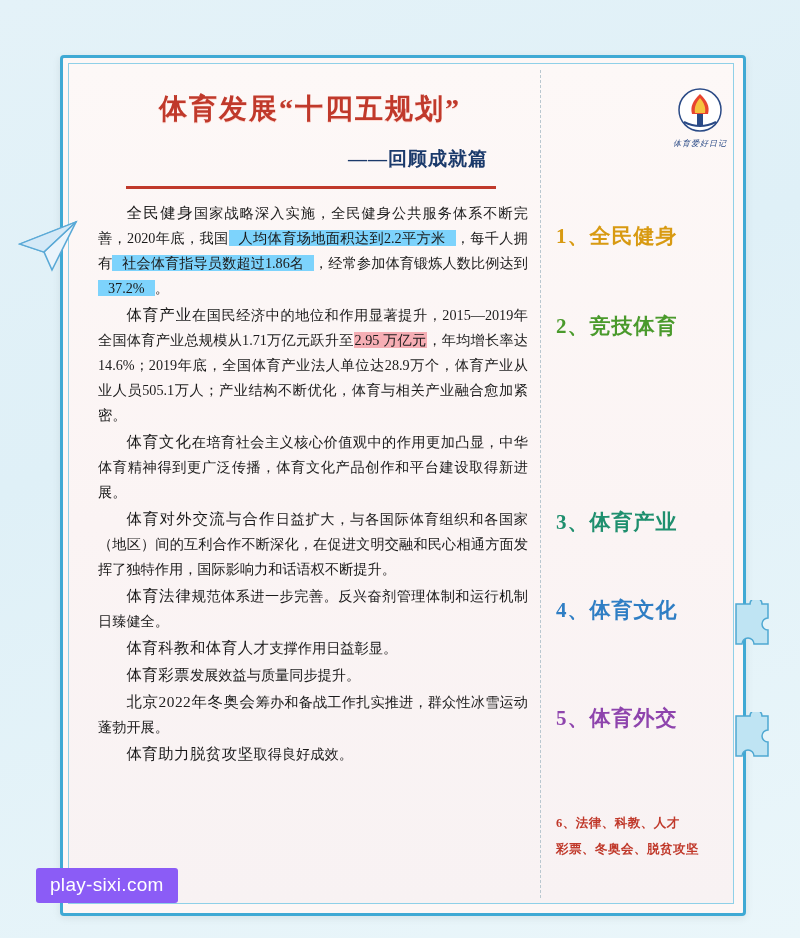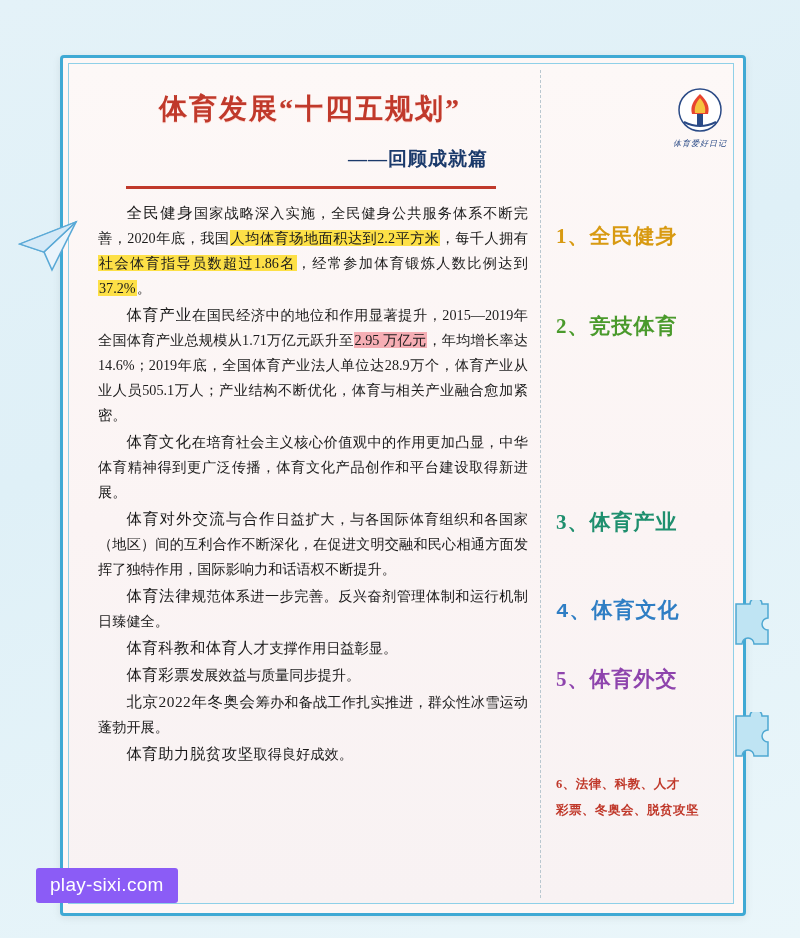--- a/index.html
+++ b/index.html
@@ -121,21 +121,21 @@
     line-height: 25px;
     color: #1a1a1a;
     text-align: justify;
   }
   .para { margin: 0 0 1px 0; text-indent: 2em; }
   .lead {
     font-weight: normal;
     font-size: 15.4px;
     letter-spacing: 0.5px;
   }
-  .hl-pink { background: #fde047; padding: 0 1px; }
+  .hl-pink { background: #7dd3fc; padding: 0 10px; }
   .hl-rose { background: #f5a9b0; padding: 0 1px; }
   .hl-red  { background: #f6aeb4; padding: 0 1px; }
 
   
   .index {
     position: absolute;
     left: 556px; top: 222px;
     width: 170px;
   }
   .idx-item {
@@ -213,21 +213,21 @@
     <div class="para"><span class="lead">体育科教和体育人才</span><span>支撑作用日益彰显。</span></div>
     <div class="para"><span class="lead">体育彩票</span><span>发展效益与质量同步提升。</span></div>
     <div class="para"><span class="lead">北京2022年冬奥会</span><span>筹办和备战工作扎实推进，群众性冰雪运动蓬勃开展。</span></div>
     <div class="para"><span class="lead">体育助力脱贫攻坚</span><span>取得良好成效。</span></div>
   </div>
 
 <div class="index">
     <div class="idx-item" style="color: rgb(216, 154, 18); margin-bottom: 62px;">1、全民健身</div>
     <div class="idx-item" style="color: rgb(74, 154, 44); margin-bottom: 168px;">2、竞技体育</div>
     <div class="idx-item" style="color: rgb(31, 143, 110); margin-bottom: 60px;">3、体育产业</div>
-    <div class="idx-item" style="color: rgb(47, 126, 196); margin-bottom: 41px; font-family: Liberation Mono, monospace;">4、体育文化</div>
+    <div class="idx-item" style="color: rgb(47, 126, 196); margin-bottom: 80px;">4、体育文化</div>
     <div class="idx-item" style="color: rgb(142, 68, 173); margin-bottom: 0px;">5、体育外交</div>
     <div class="idx-last" style="color: rgb(192, 57, 43); margin-top: 78px;">
       <div>6、法律、科教、人才</div>
       <div>彩票、冬奥会、脱贫攻坚</div>
     </div>
   </div>
 
 <div class="watermark">play-sixi.com</div>
 
 </body></html>

